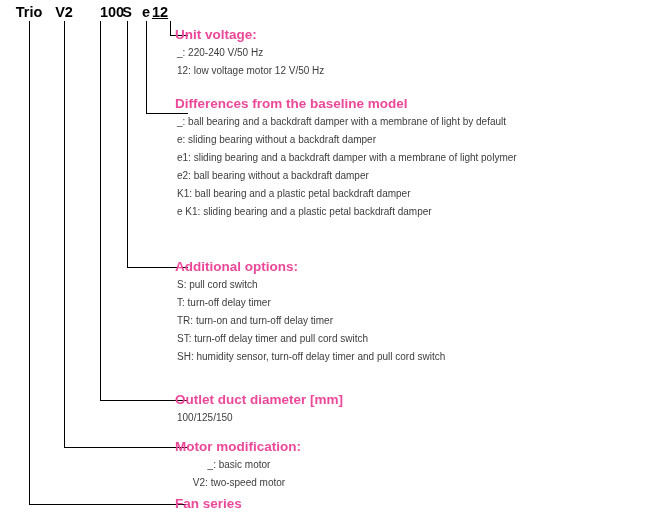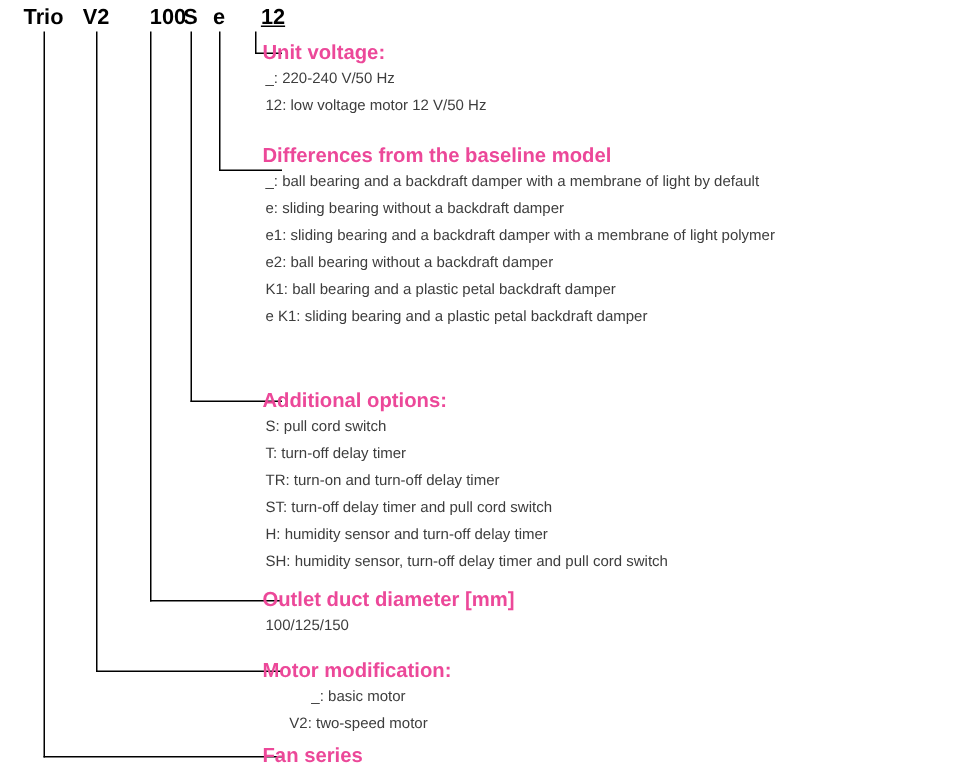--- a/index.html
+++ b/index.html
@@ -74,21 +74,21 @@
 <body>
 
 <div id="diagram">
 
   <div class="code-row">
     <span class="code-token" style="left:29px;">Trio</span>
     <span class="code-token" style="left:64px;">V2</span>
     <span class="code-token" style="left:112px;">100</span>
     <span class="code-token" style="left:127px;">S</span>
     <span class="code-token" style="left:146px;">e</span>
-    <span class="code-token" style="left:182px;text-decoration:underline;">12</span>
+    <span class="code-token" style="left:160px;text-decoration:underline;">12</span>
   </div>
 
   <div class="vline" style="left:170px; top:21px; height:15px;"></div>
   <div class="hline" style="left:170px; top:35px; width:18px;"></div>
 
   <div class="vline" style="left:146px; top:21px; height:93px;"></div>
   <div class="hline" style="left:146px; top:113px; width:42px;"></div>
 
   <div class="vline" style="left:127px; top:21px; height:247px;"></div>
   <div class="hline" style="left:127px; top:267px; width:61px;"></div>
@@ -117,21 +117,20 @@
     <div class="item">K1: ball bearing and a plastic petal backdraft damper</div>
     <div class="item">e K1: sliding bearing and a plastic petal backdraft damper</div>
   </div>
 
   <div class="block" style="top:258px;">
     <div class="heading">Additional options:</div>
     <div class="item">S: pull cord switch</div>
     <div class="item">T: turn-off delay timer</div>
     <div class="item">TR: turn-on and turn-off delay timer</div>
     <div class="item">ST: turn-off delay timer and pull cord switch</div>
-    <div class="item">H: humidity sensor and turn-off delay timer</div>
     <div class="item">SH: humidity sensor, turn-off delay timer and pull cord switch</div>
   </div>
 
   <div class="block" style="top:391px;">
     <div class="heading">Outlet duct diameter [mm]</div>
     <div class="item">100/125/150</div>
   </div>
 
   <div class="block" style="top:438px;text-align:center;">
     <div class="heading">Motor modification:</div>

